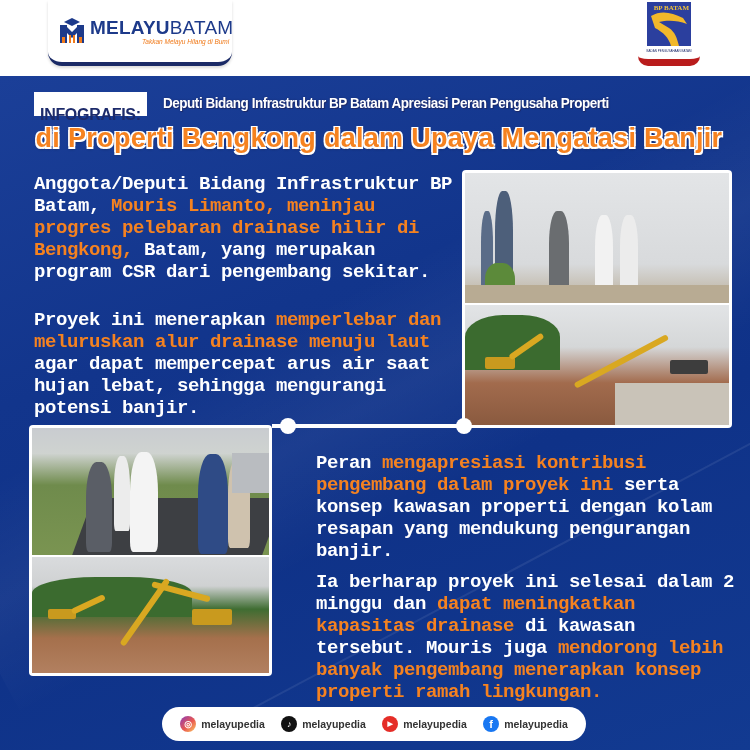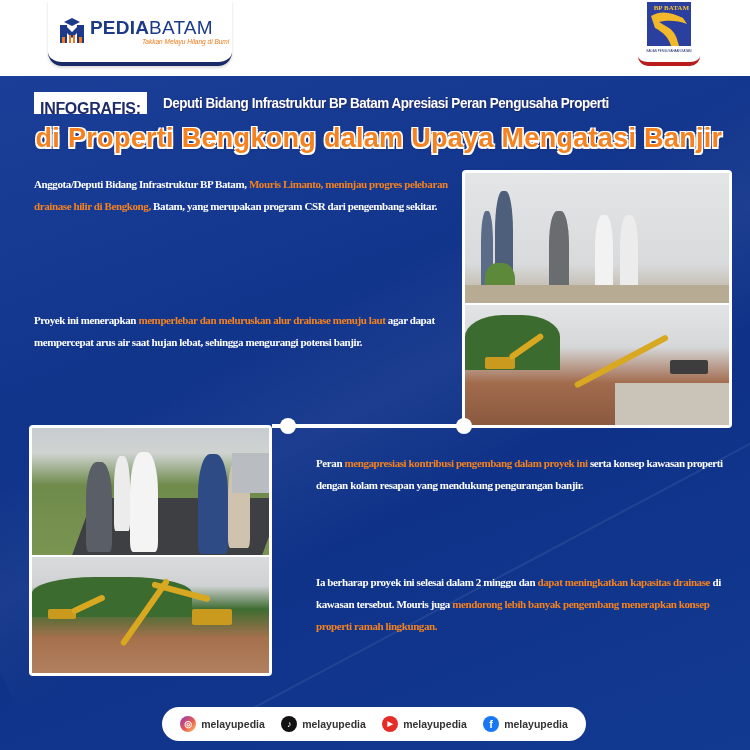--- a/index.html
+++ b/index.html
@@ -39,33 +39,33 @@
   }
   .logo-mark { width: 28px; height: 28px; position: relative; margin-right: 4px; }
   .logo-text { display: flex; flex-direction: column; }
   .logo-name { font-family: "Liberation Sans", sans-serif; font-weight: bold; font-size: 19px; letter-spacing: 0.2px; color: #1d3a8a; line-height: 20px; }
   .logo-name .light { font-weight: normal; color: #1d3a8a; }
   .logo-tag { font-family: "Liberation Sans", sans-serif; font-style: italic; font-size: 6.5px; color: #f07a1a; margin-left: 52px; }
 
   .bp-card {
     position: absolute; left: 638px; top: 0; width: 62px; height: 66px;
     background: #fff; border-radius: 0 0 10px 10px;
-    border-bottom: 4px solid #b91c1c;
+    border-bottom: 7px solid #b91c1c;
   }
   .bp-logo {
     position: absolute; left: 9px; top: 2px; width: 44px; height: 44px;
     background: #2b3f9e; overflow: hidden;
   }
   .bp-logo .bp-text { position: absolute; right: 2px; top: 2px; font-family: "Liberation Serif", serif; font-size: 7px; color: #f1c23a; font-weight: bold; }
   .bp-caption { position: absolute; left: 6px; top: 49px; width: 50px; font-size: 3px; color: #1d2b6b; text-align: center; font-family: "Liberation Sans", sans-serif; }
 
   
   .infografis-label {
     position: absolute; left: 34px; top: 92px; height: 22px;
-    background: #ffffff; padding: 6px 6px;
+    background: #ffffff; padding: 12px 6px;
     font-family: "Liberation Sans", sans-serif; font-weight: bold; font-size: 16px;
     color: #1d2b6b; line-height: 22px; letter-spacing: -0.3px;
   }
   .headline-1 {
     position: absolute; left: 163px; top: 92px; height: 22px;
     font-family: "Liberation Sans", sans-serif; font-weight: bold; font-size: 14.5px;
     color: #ffffff; line-height: 22px; letter-spacing: -0.5px;
     text-shadow: 0 0 2px #1d2b6b, 1px 1px 0 #1d2b6b;
     transform: scaleX(0.93); transform-origin: left;
     white-space: nowrap;
@@ -74,22 +74,22 @@
     position: absolute; left: 34px; top: 122px; width: 690px;
     font-family: "Liberation Sans", sans-serif; font-weight: bold; font-size: 27px;
     color: #f58220; line-height: 32px; letter-spacing: 0.3px;
     text-shadow: -1.5px -1.5px 0 #fff, 1.5px -1.5px 0 #fff, -1.5px 1.5px 0 #fff, 1.5px 1.5px 0 #fff, 0 2px 3px rgba(0,0,0,0.4);
     white-space: nowrap; text-align: center;
   }
 
   
   .para {
     position: absolute;
-    font-family: Liberation Serif, serif; font-weight: bold;
-    color: #ffffff; font-size: 11px; line-height: 22px; letter-spacing: -0.4px;
+    font-family: Liberation Mono, monospace; font-weight: bold;
+    color: #ffffff; font-size: 19px; line-height: 22px; letter-spacing: -0.4px;
   }
   .para .hl { color: #f58220; }
   .p1 { left: 34px; top: 173px; width: 420px; }
   .p2 { left: 34px; top: 309px; width: 420px; }
   .p3 { left: 316px; top: 452px; width: 420px; }
   .p4 { left: 316px; top: 571px; width: 425px; }
 
   
   .photo-frame {
     position: absolute; background: #ffffff; padding: 3px; border-radius: 4px;
@@ -147,21 +147,21 @@
       <rect x="2" y="8" width="7" height="18" fill="#1d3a8a"></rect>
       <rect x="19" y="8" width="7" height="18" fill="#1d3a8a"></rect>
       <polygon points="9,10 14,15 19,10 19,16 14,21 9,16" fill="#1d3a8a"></polygon>
       <rect x="11" y="18" width="2" height="8" fill="#f07a1a"></rect>
       <rect x="15" y="18" width="2" height="8" fill="#f07a1a"></rect>
       <rect x="4" y="20" width="3" height="6" fill="#f07a1a"></rect>
       <rect x="21" y="20" width="3" height="6" fill="#f07a1a"></rect>
     </svg>
   </div>
   <div class="logo-text">
-    <div class="logo-name"><span>PEDIA</span><span class="light">BATAM</span></div>
+    <div class="logo-name"><span>MELAYU</span><span class="light">BATAM</span></div>
     <div class="logo-tag">Takkan Melayu Hilang di Bumi</div>
   </div>
 </div>
 
 <div class="bp-card">
   <div class="bp-logo">
     <svg width="44" height="44" viewBox="0 0 44 44" style="position:absolute;left:0;top:0">
       <path d="M4,14 C14,8 24,10 36,16 L40,22 C30,18 20,18 12,20 L22,26 C28,30 30,36 32,44 L24,44 C22,36 16,30 8,26 Z" fill="#f1b82a"></path>
     </svg>
     <span class="bp-text">BP BATAM</span>

